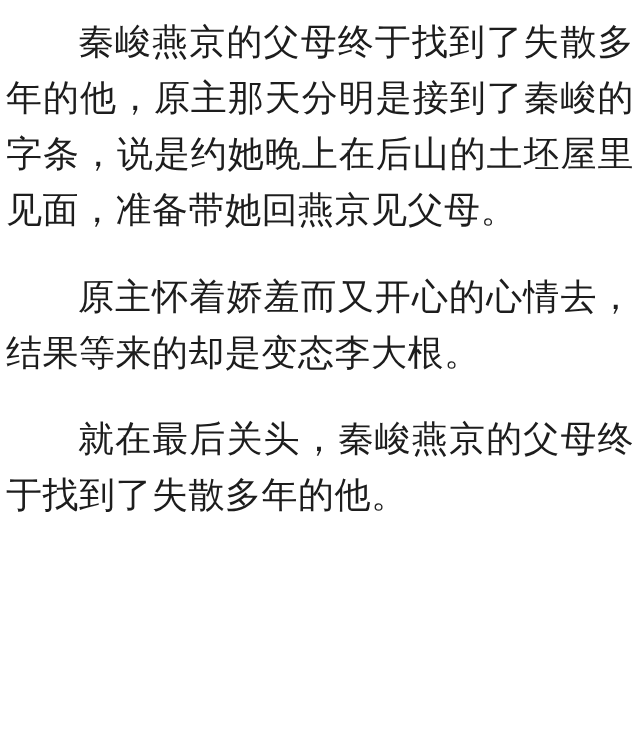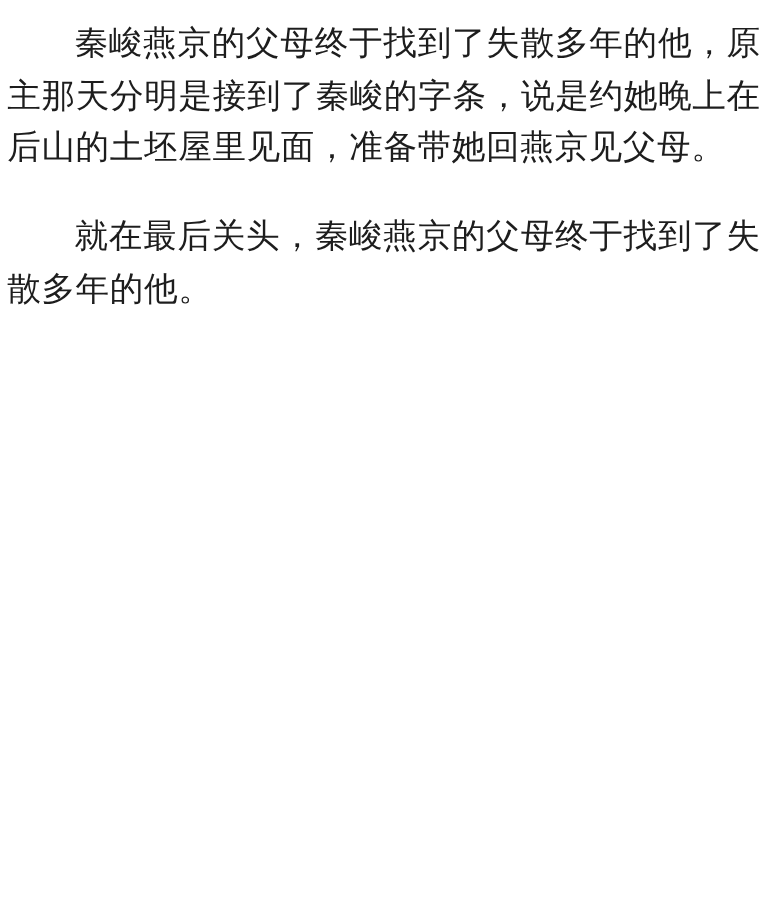--- a/index.html
+++ b/index.html
@@ -15,32 +15,33 @@
   }
   .page {
     width: 640px;
     height: 754px;
     box-sizing: border-box;
     padding: 14px 6px 0 6px;
     background: #ffffff;
   }
   .para {
     color: #1d1d1d;
-    font-size: 28px;
+    font-size: 36px;
     line-height: 1.56;
     letter-spacing: 0.5px;
     text-indent: 2em;
     margin: 0 0 30px 0;
     text-align: justify;
     text-justify: inter-ideograph;
     font-weight: 500;
   }
   .para:last-child {
     margin-bottom: 0;
   }
 </style>
 </head>
 <body>
 
 <div class="page">
   <p class="para">秦峻燕京的父母终于找到了失散多年的他，原主那天分明是接到了秦峻的字条，说是约她晚上在后山的土坯屋里见面，准备带她回燕京见父母。</p>
+  <p class="para">原主怀着娇羞而又开心的心情去，结果等来的却是变态李大根。</p>
   <p class="para">就在最后关头，秦峻燕京的父母终于找到了失散多年的他。</p>
 </div>
 
 </body></html>

